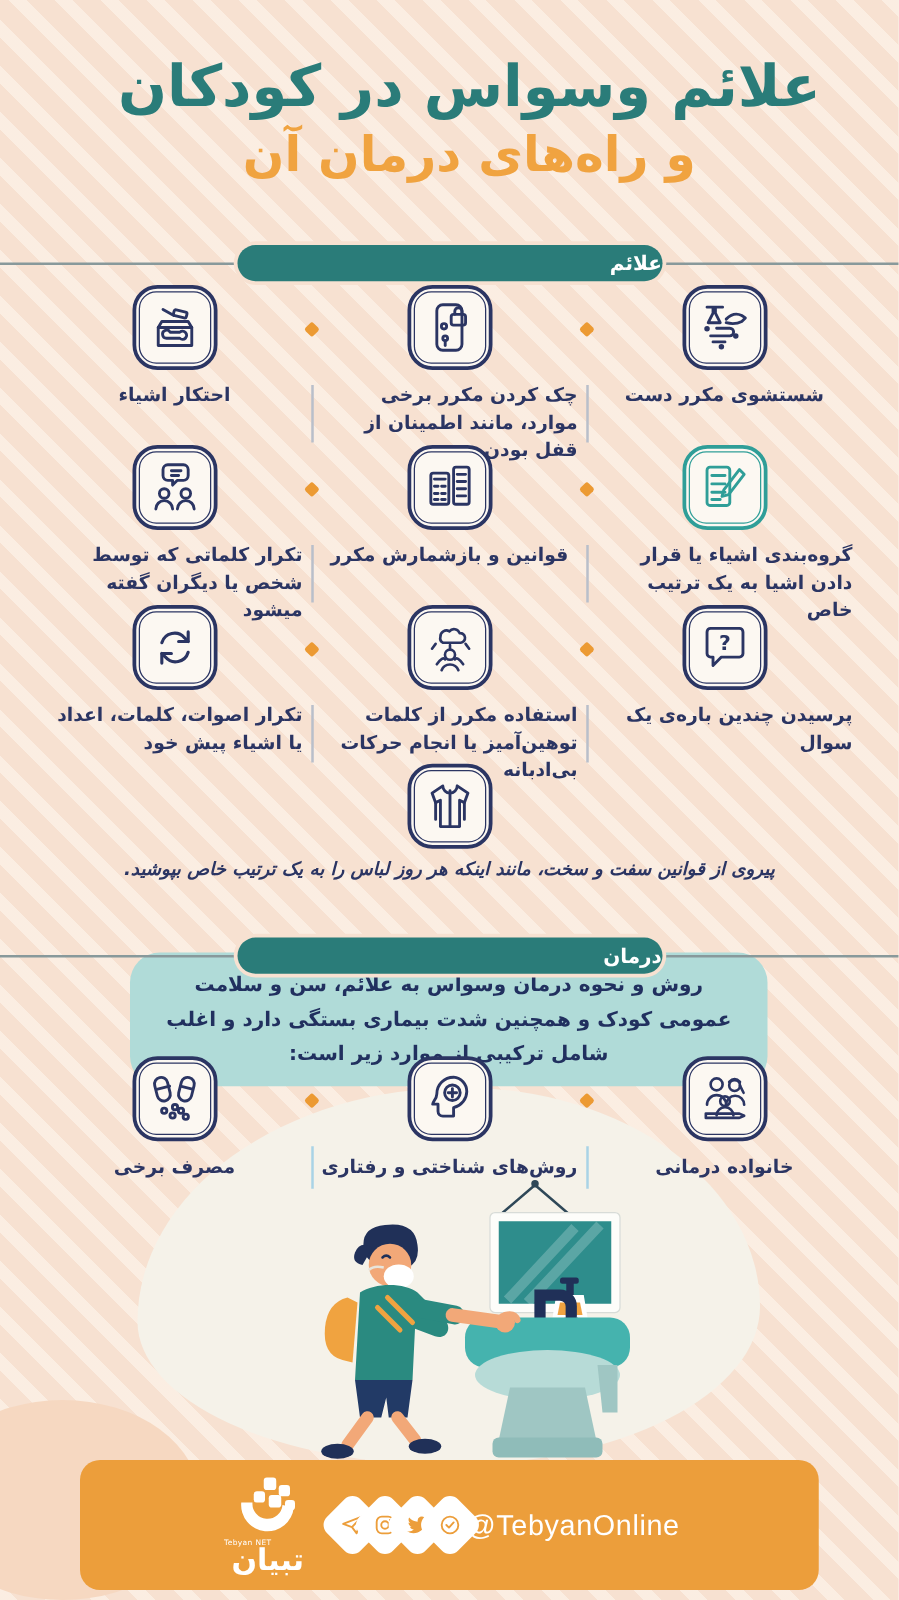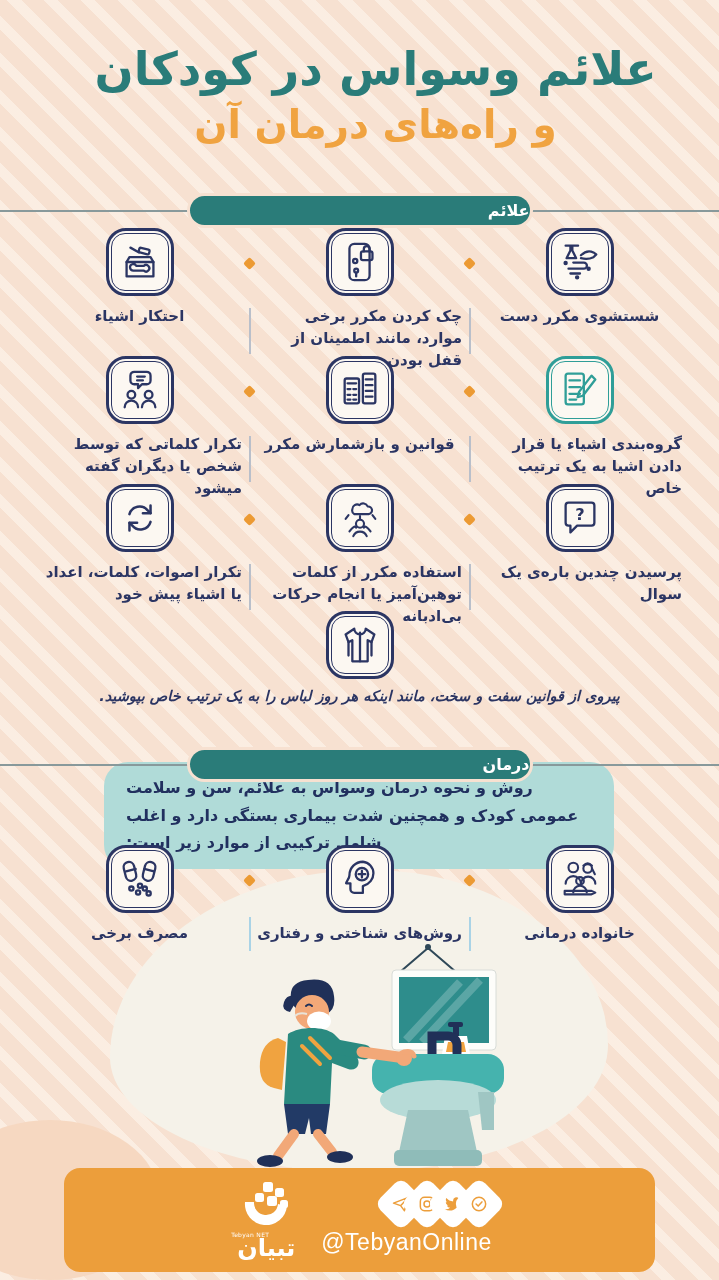--- a/index.html
+++ b/index.html
@@ -82,21 +82,21 @@
   .rule-text {
     position:absolute; top:688px; left:50%; transform:translateX(-50%);
     width:640px; text-align:center; direction:rtl;
     font-size:14.5px; font-weight:800; color:#2b3563; z-index:3;font-style:italic;
   }
 
   
   .intro-box {
     position:absolute; top:762px; left:104px; width:510px; z-index:3;
     background:#b0dbd8; border-radius:24px; padding:12px 22px;
-    direction:rtl; text-align:left; color:#21305f;
+    direction:rtl; text-align:center; color:#21305f;
     font-size:16px; font-weight:800; line-height:1.72;
   }
 
   
   .blob {
     position:absolute; top:870px; left:110px; width:498px; height:302px;
     background:#f5f2e9; z-index:1;
     border-radius:52% 48% 50% 50% / 62% 58% 42% 38%;
   }
   .glow {
@@ -115,21 +115,21 @@
   }
   .logo-block { display:flex; flex-direction:column; align-items:center; width:78px; }
   .logo-text {
     position:relative; color:#fff; font-weight:900; font-size:24px;
     direction:rtl; line-height:1; margin-top:2px;
   }
   .logo-sub {
     position:absolute; top:-4px; left:-6px; font-size:6px; font-weight:400;
     color:#fff; letter-spacing:.3px; direction:ltr;
   }
-  .social-block { display:flex; flex-direction:column; align-items:flex-end; }
+  .social-block { display:flex; align-items:flex-start; }
   .diamonds { display:flex; }
   .diamond {
     width:38px; height:38px; background:#ffffff; border-radius:9px;
     transform:rotate(45deg); margin:0 -6px;
     display:flex; align-items:center; justify-content:center;
   }
   .diamond .dicon { transform:rotate(-45deg); display:flex; }
   .handle {
     margin-top:6px; color:#ffffff; font-size:23px; font-weight:400;
     letter-spacing:.5px; font-family:"Liberation Sans","DejaVu Sans",sans-serif;

